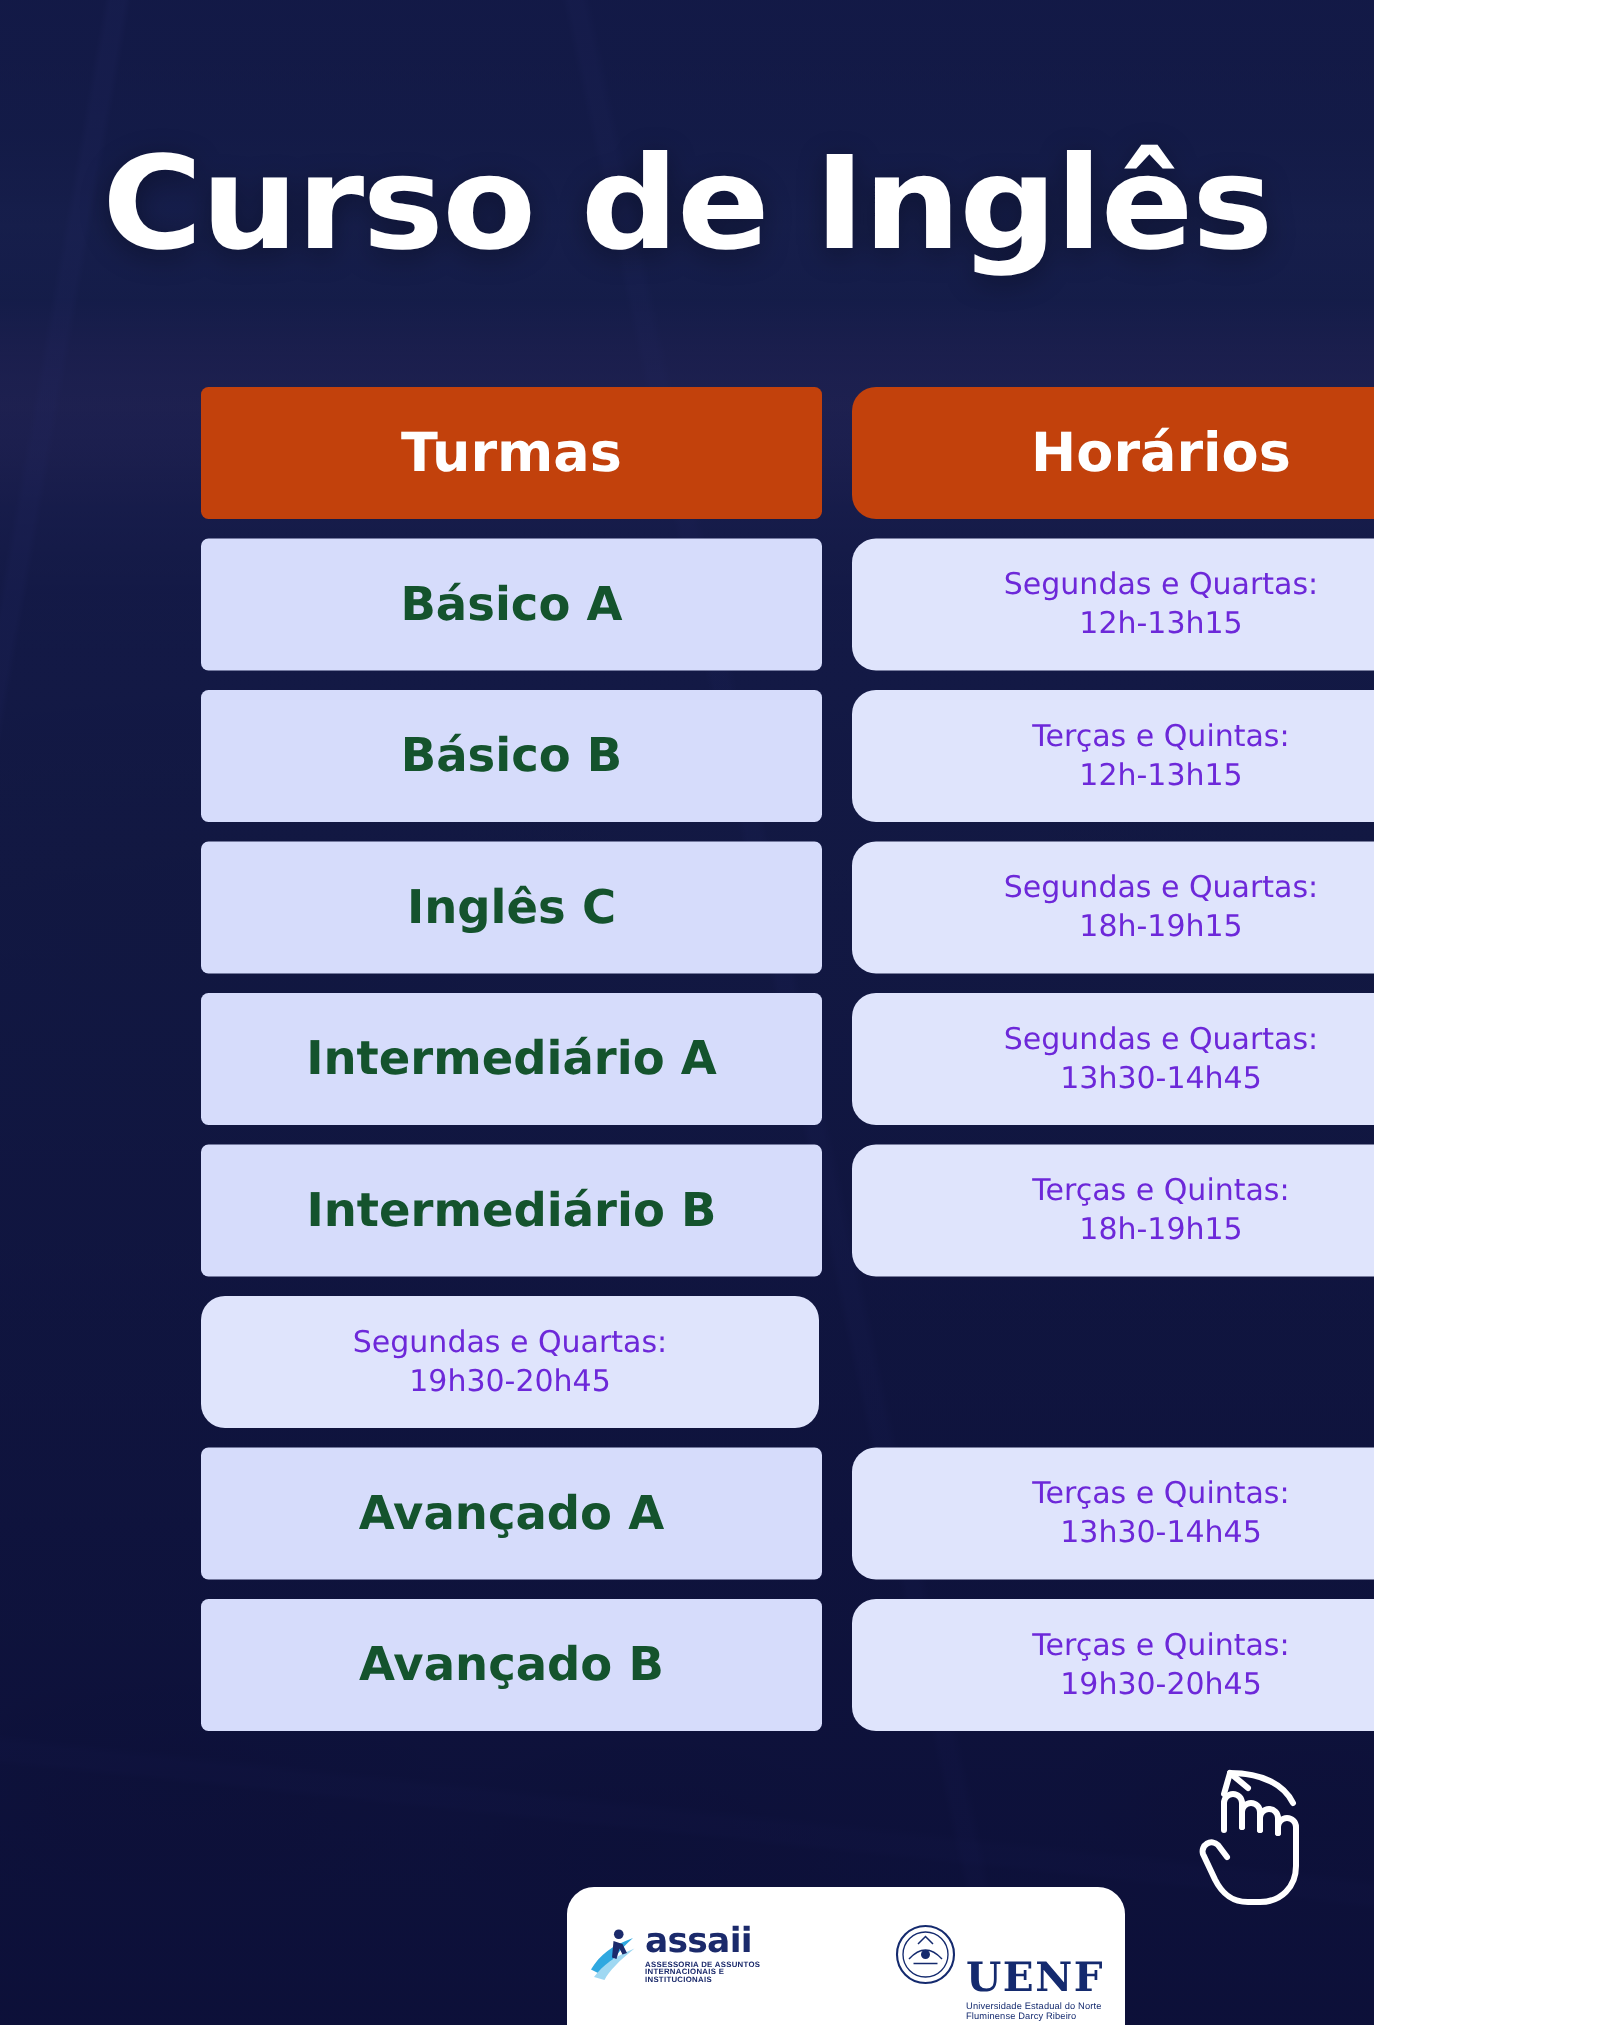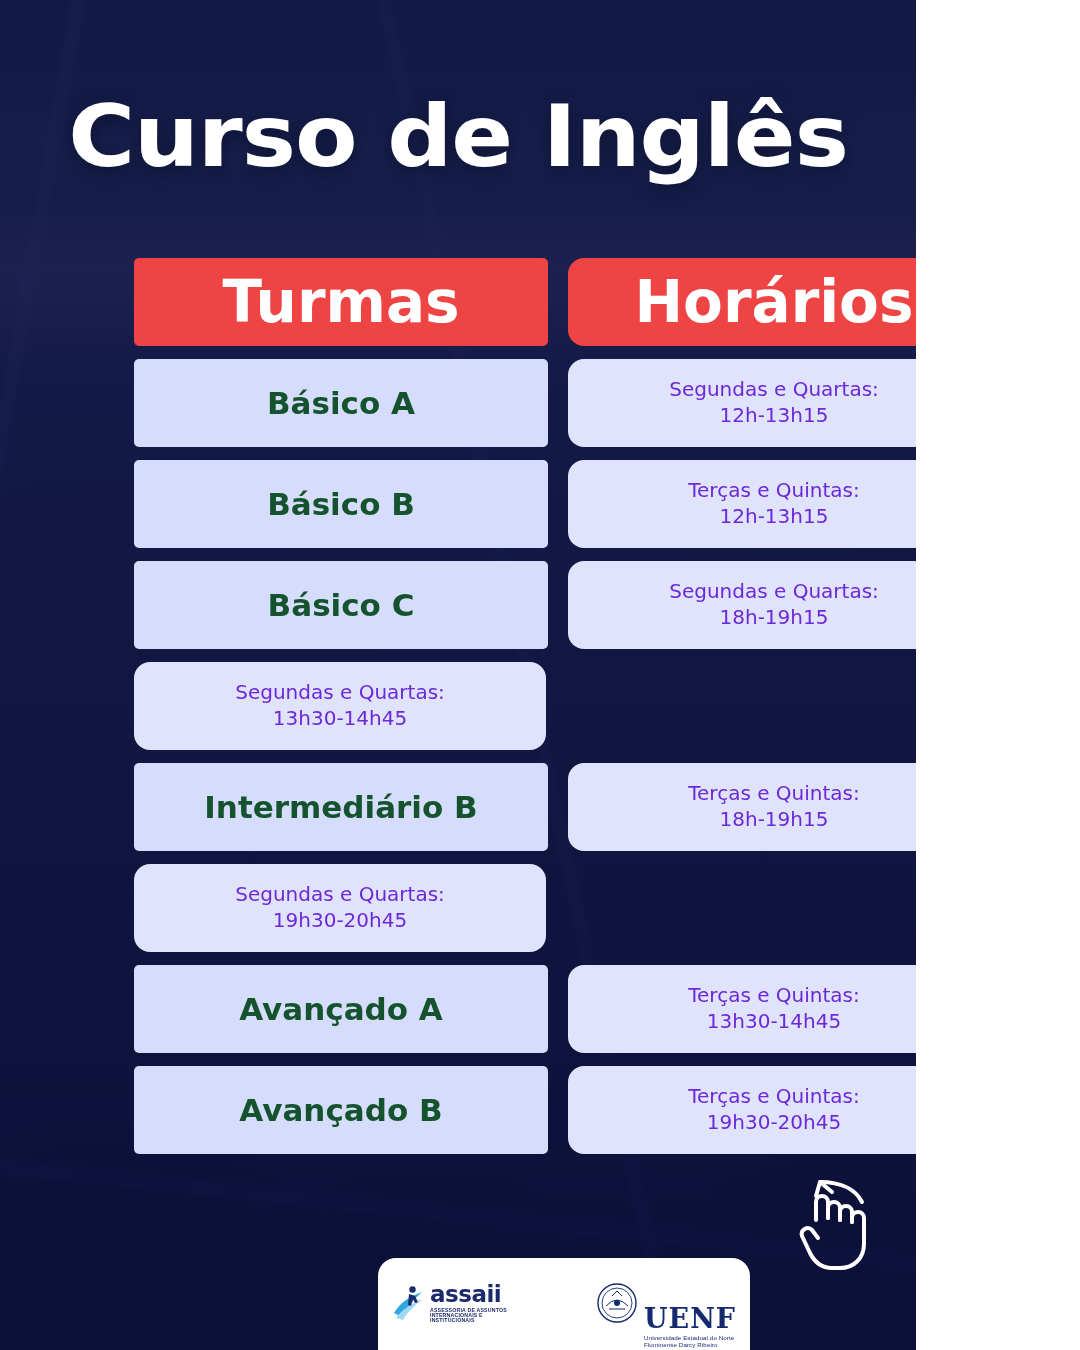--- a/index.html
+++ b/index.html
@@ -101,26 +101,26 @@
     width: 412px;
     border-radius: 16px;
     display: flex;
     align-items: center;
     justify-content: center;
     text-align: center;
   }
 
   .head .cell-turma,
   .head .cell-horario {
-    background: #ef4444;
+    background: #c2410c;
     height: 88px;
     color: #ffffff;
     font-family: "DejaVu Sans", sans-serif;
     font-weight: 700;
-    font-size: 58px;
+    font-size: 36px;
   }
 
   .body-row .cell-turma {
     background: #d6dcfb;
     height: 88px;
     color: #14532d;
     font-family: "DejaVu Sans", sans-serif;
     font-weight: 700;
     font-size: 31px;
   }
@@ -236,28 +236,29 @@
 
     <div class="row body-row">
       <div class="cell-turma">Básico B</div>
       <div class="cell-horario">
         <span>Terças e Quintas:</span>
         <span>12h-13h15</span>
       </div>
     </div>
 
     <div class="row body-row">
-      <div class="cell-turma">Básico C</div>
+      <div class="cell-turma">Inglês C</div>
       <div class="cell-horario">
         <span>Segundas e Quartas:</span>
         <span>18h-19h15</span>
       </div>
     </div>
 
     <div class="row body-row">
+      <div class="cell-turma">Intermediário A</div>
       <div class="cell-horario">
         <span>Segundas e Quartas:</span>
         <span>13h30-14h45</span>
       </div>
     </div>
 
     <div class="row body-row">
       <div class="cell-turma">Intermediário B</div>
       <div class="cell-horario">
         <span>Terças e Quintas:</span>

